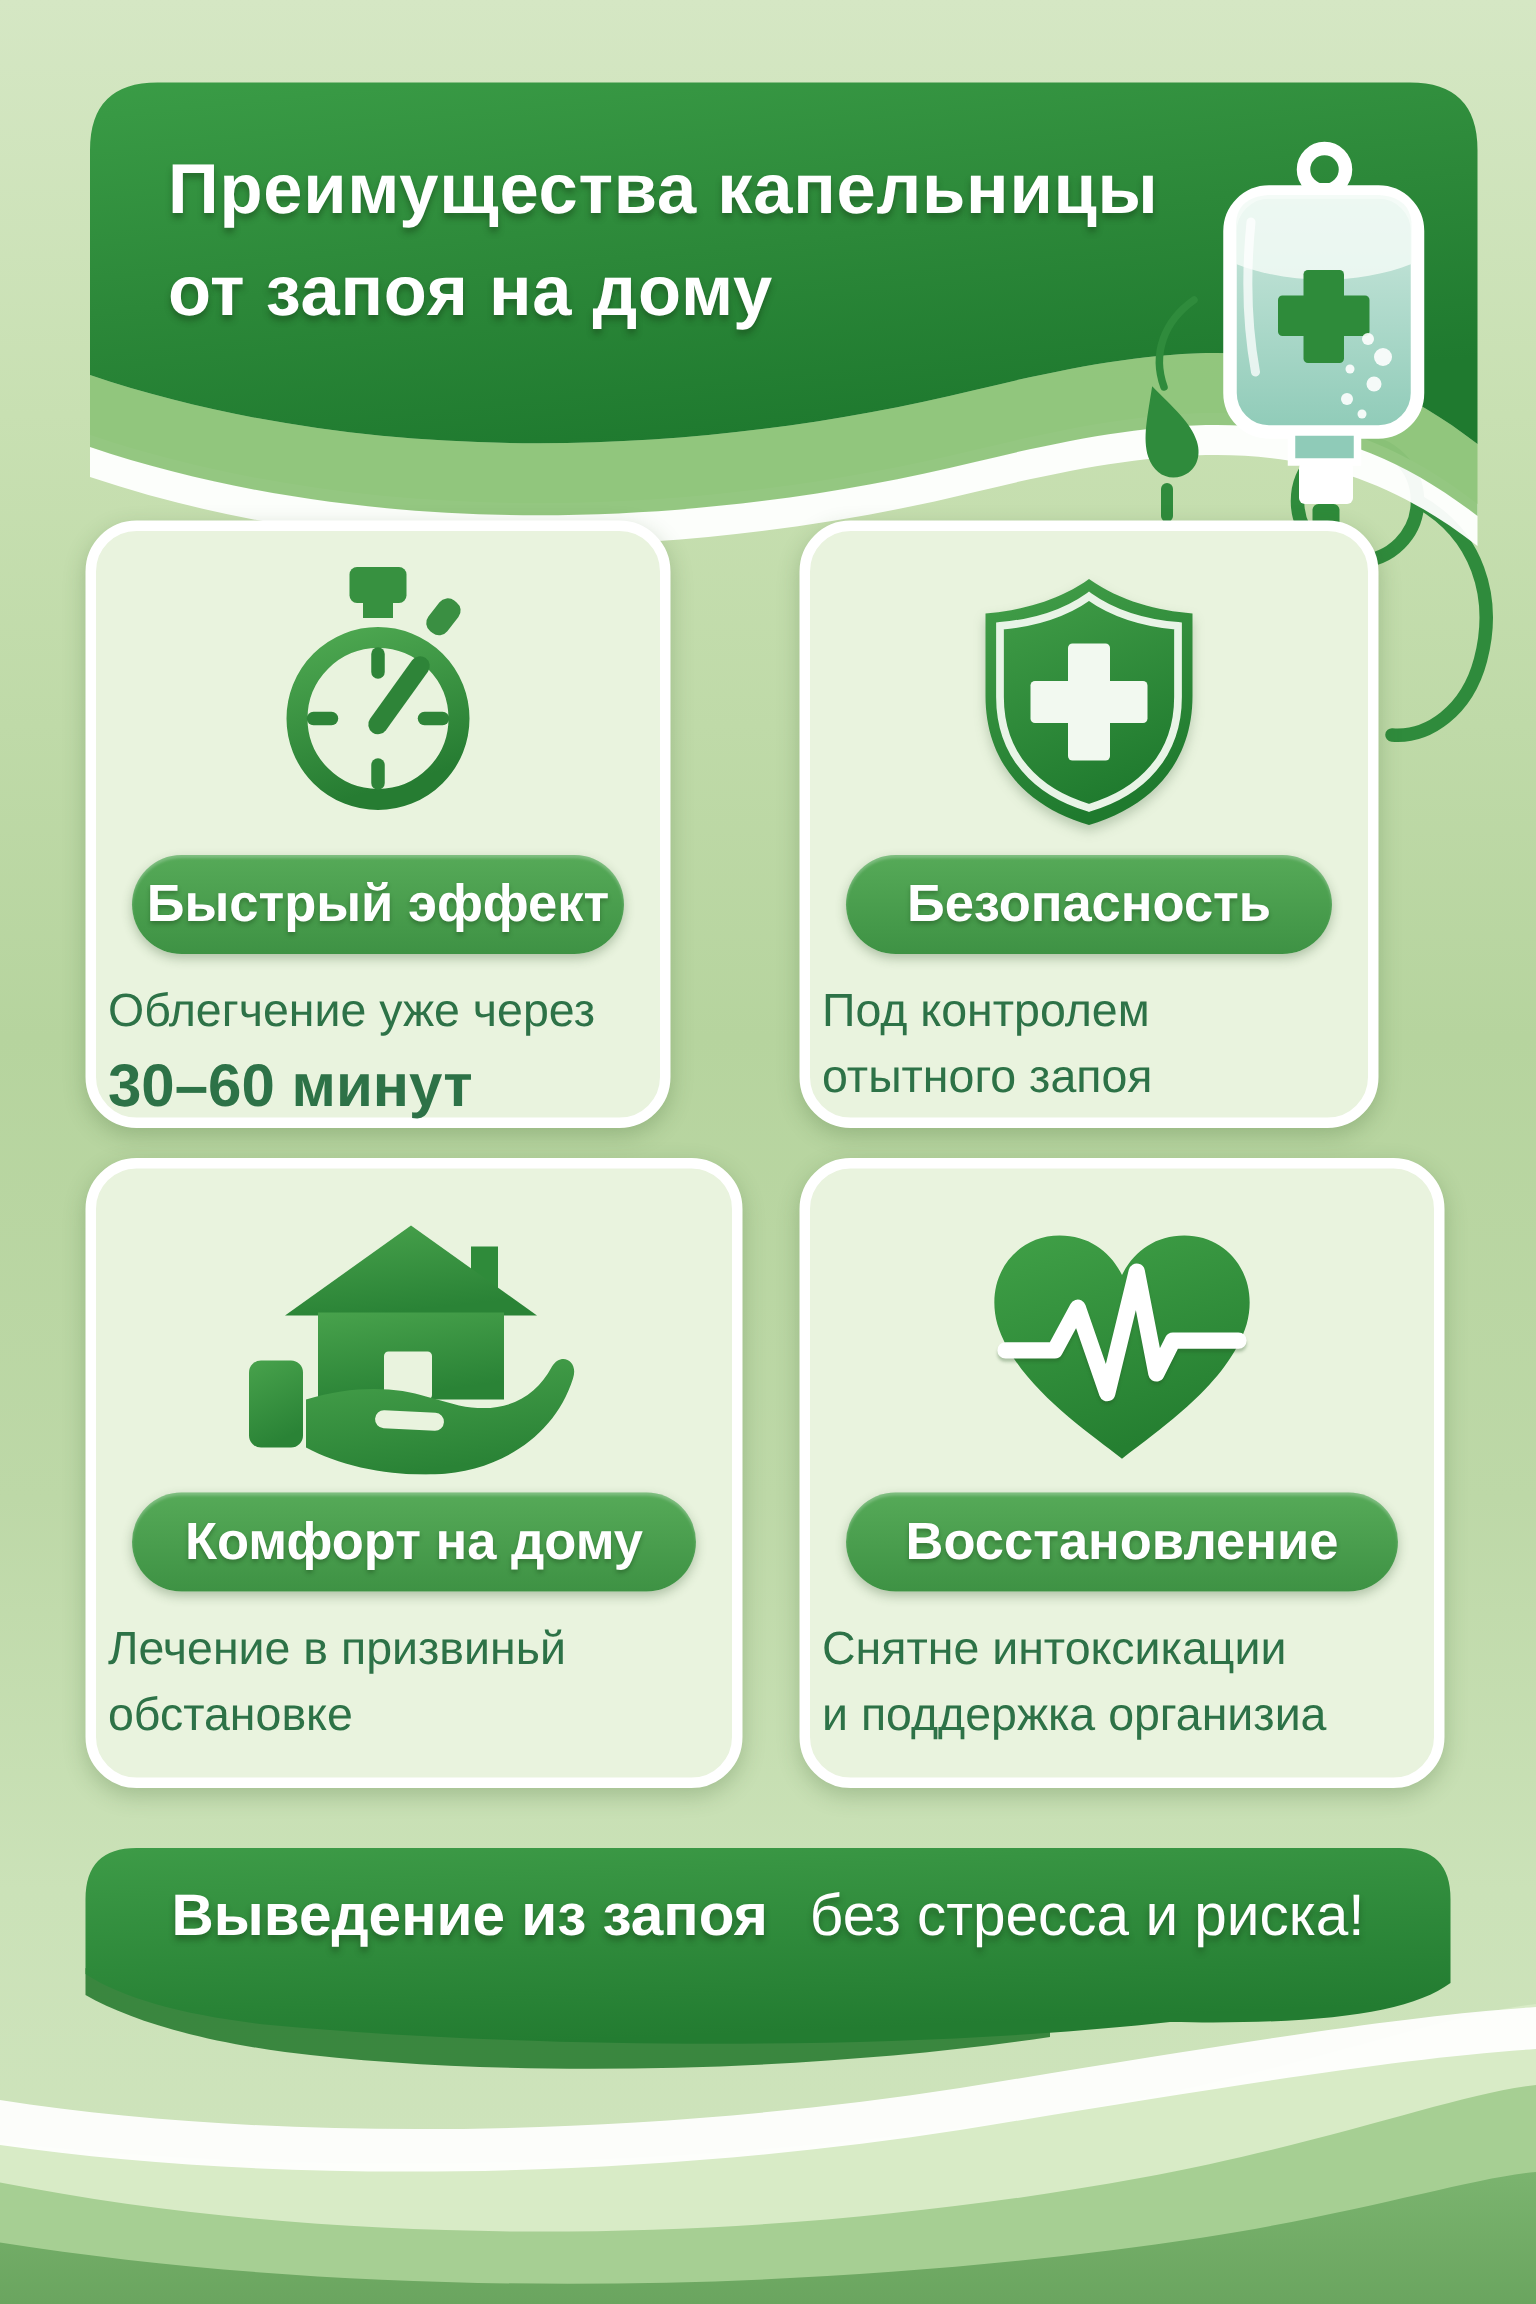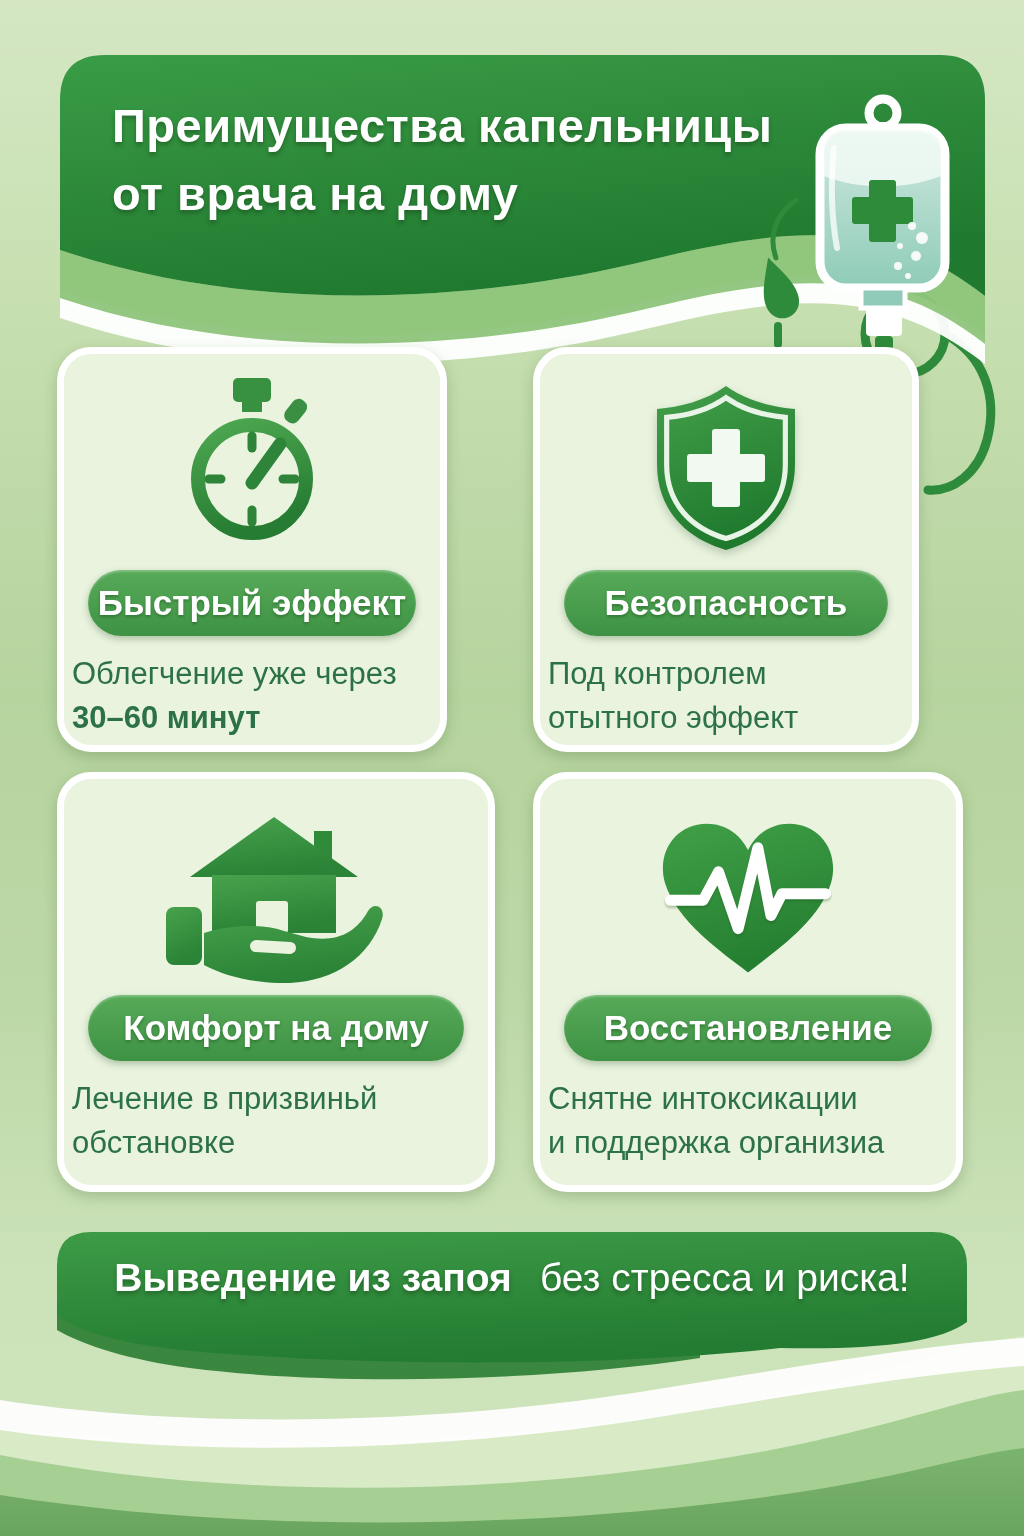--- a/index.html
+++ b/index.html
@@ -30,21 +30,21 @@
     border-radius:34px;background:linear-gradient(180deg,#56aa58,#3e9244);
     box-shadow:0 3px 7px rgba(40,80,35,.3), inset 0 2px 2px rgba(255,255,255,.25);
     display:flex;align-items:center;justify-content:center;
     color:#fff;font-weight:700;font-size:35px;
     text-shadow:0 2px 3px rgba(25,70,25,.4);white-space:nowrap;
   }
   .desc{
     position:absolute;left:8px;right:8px;top:298px;text-align:left;
     color:#2d7247;font-size:31px;line-height:1.42;
   }
-  .desc .emph{font-weight:700;font-size:31px;}
+  .desc .emph{font-weight:700;font-size:40px;}
   
   .footer-text{
     position:absolute;left:57px;top:1256px;width:910px;z-index:7;
     text-align:center;color:#fff;font-size:39px;
     text-shadow:0 3px 4px rgba(20,60,20,.45);white-space:nowrap;
   }
   .footer-text .fbold{font-weight:700;}
   .footer-text .frest{margin-left:28px;font-weight:400;}
   svg{display:block;}
 </style>
@@ -94,21 +94,21 @@
 
     <path d="M60,290 C250,354 470,344 650,300 C790,266 885,258 985,336 L985,364 C885,286 790,294 650,328 C470,372 250,382 60,318 Z" fill="#ffffff" opacity="0.95"></path>
 
     <path d="M60,250 C250,314 470,304 650,260 C790,226 885,218 985,296 L985,344 C885,266 790,274 650,308 C470,352 250,362 60,298 Z" fill="#8ec47a" opacity="0.95"></path>
 
     <path d="M60,100 Q60,55 105,55 L940,55 Q985,55 985,100 L985,296 C885,218 790,226 650,260 C470,304 250,314 60,250 Z" fill="url(#headerGrad)"></path>
   </svg>
 
   <div class="header-text">
     <div>Преимущества капельницы</div>
-    <div>от врача на дому</div>
+    <div>от запоя на дому</div>
   </div>
 
   <svg class="layer" style="left:700px;top:80px;z-index:4" width="310" height="380" viewBox="0 0 310 380">
     <defs>
       <linearGradient id="bagGrad" x1="0" y1="0" x2="0" y2="1">
         <stop offset="0" stop-color="#cfe9df"></stop>
         <stop offset="1" stop-color="#8fcbb8"></stop>
       </linearGradient>
     </defs>
 
@@ -185,21 +185,21 @@
       <path d="M75,4 C96,19 121,25 144,27 L144,82 C144,127 116,156 75,168 C34,156 6,127 6,82 L6,27 C29,25 54,19 75,4 Z" fill="url(#g2)"></path>
       <path d="M75,4 C96,19 121,25 144,27 L144,82 C144,127 116,156 75,168 C34,156 6,127 6,82 L6,27 C29,25 54,19 75,4 Z" transform="translate(10.5,12.1) scale(0.86)" fill="none" stroke="#e8f4e6" stroke-width="6"></path>
       <g fill="#f2f9f0">
         <rect x="61" y="47" width="28" height="78" rx="3"></rect>
         <rect x="36" y="72" width="78" height="28" rx="3"></rect>
       </g>
     </svg>
     <div class="pill">Безопасность</div>
     <div class="desc">
       <div>Под контролем</div>
-      <div>отытного эффект</div>
+      <div>отытного запоя</div>
     </div>
   </div>
 
   <div class="card" id="card-comfort">
     <svg class="icon-svg" style="top:36px" width="220" height="168" viewBox="0 0 220 168">
       <defs>
         <linearGradient id="g3" x1="0" y1="0" x2="0.3" y2="1">
           <stop offset="0" stop-color="#48a24c"></stop>
             <stop offset="1" stop-color="#2a8336"></stop>
         </linearGradient>

